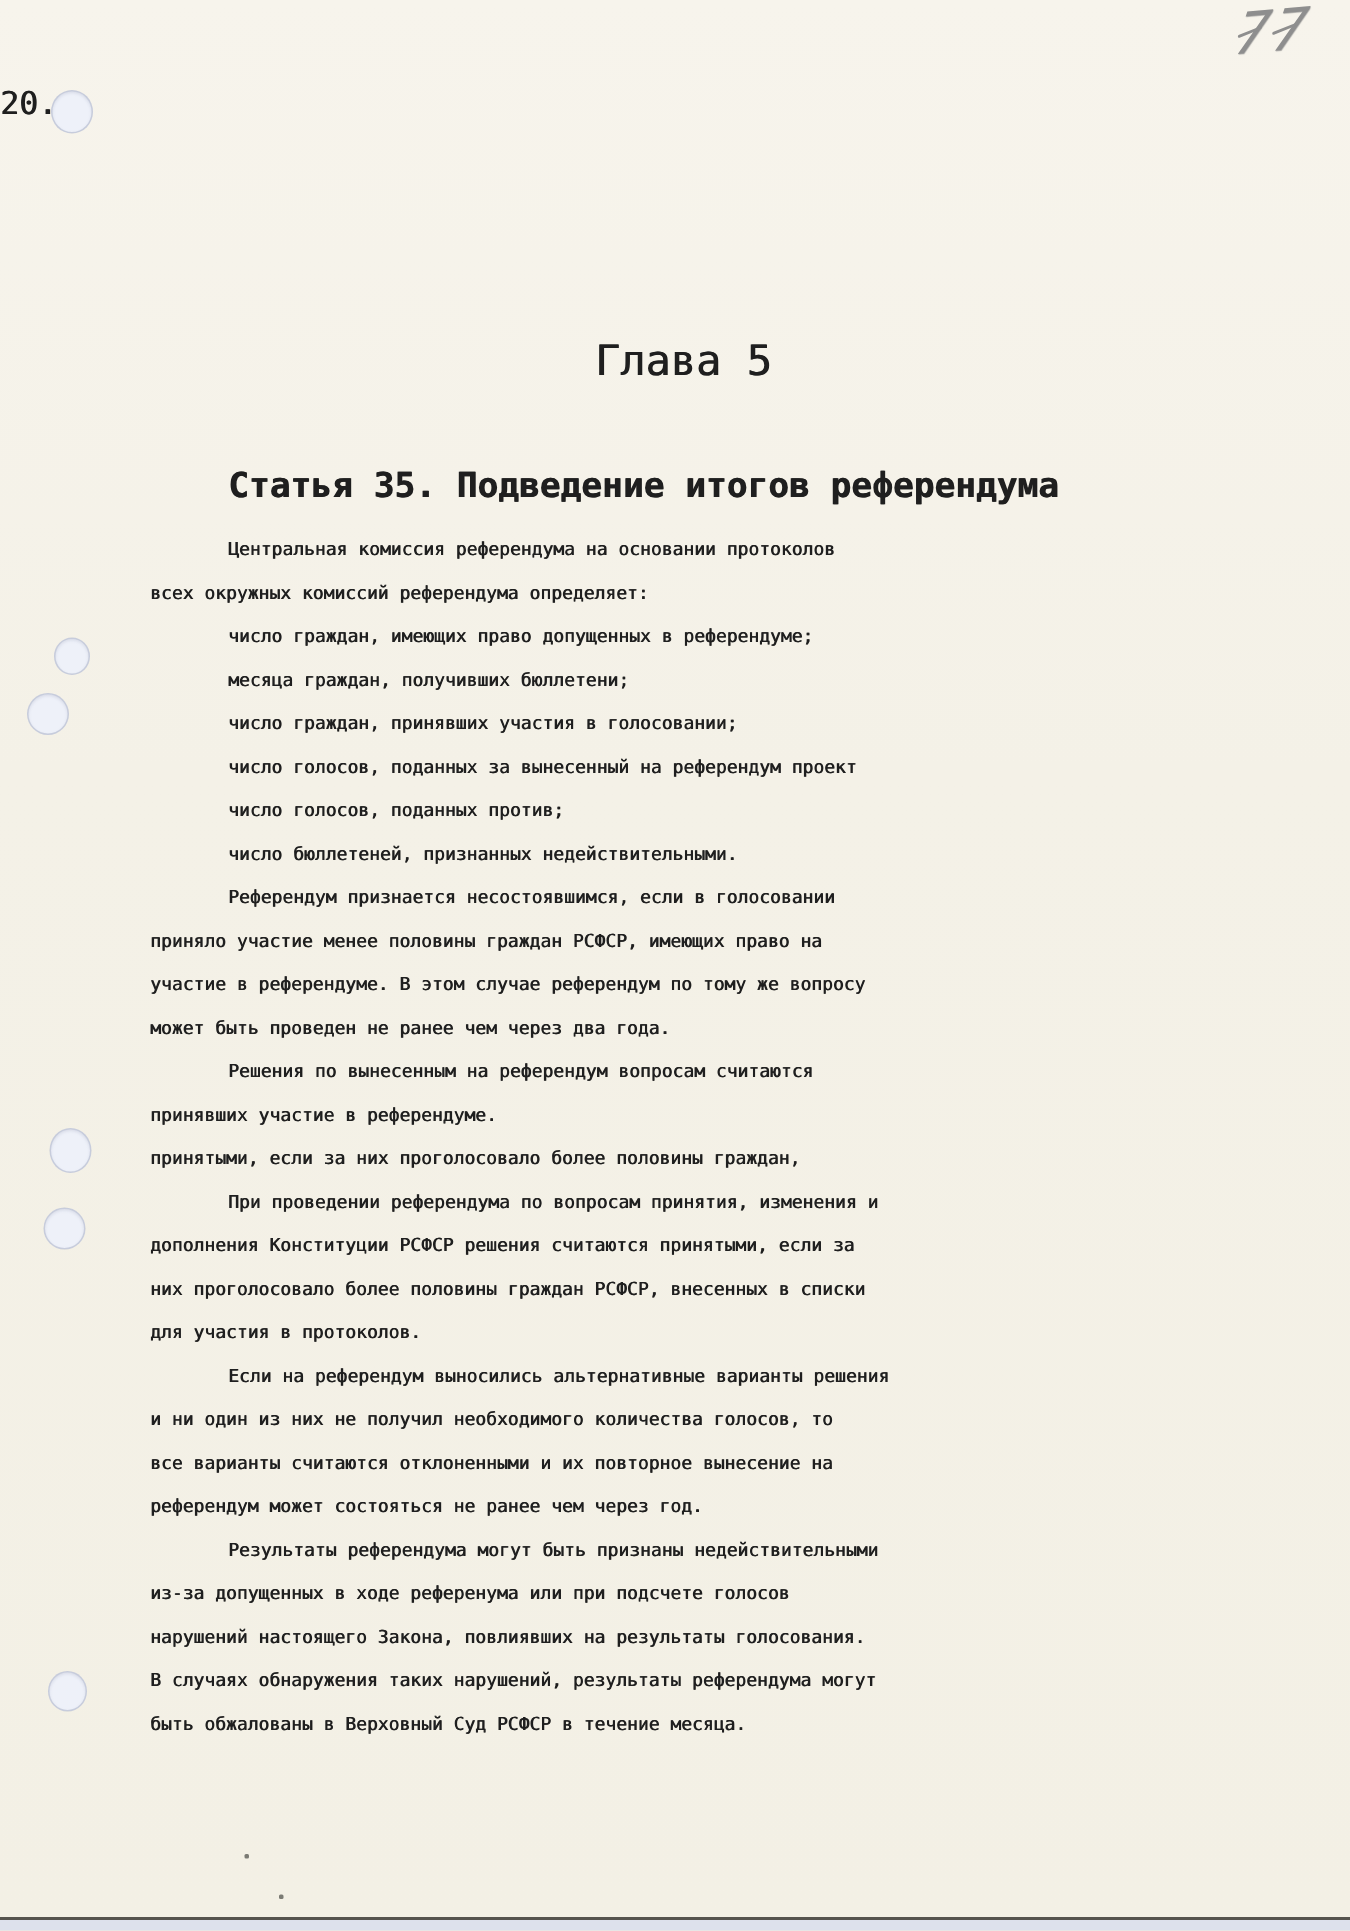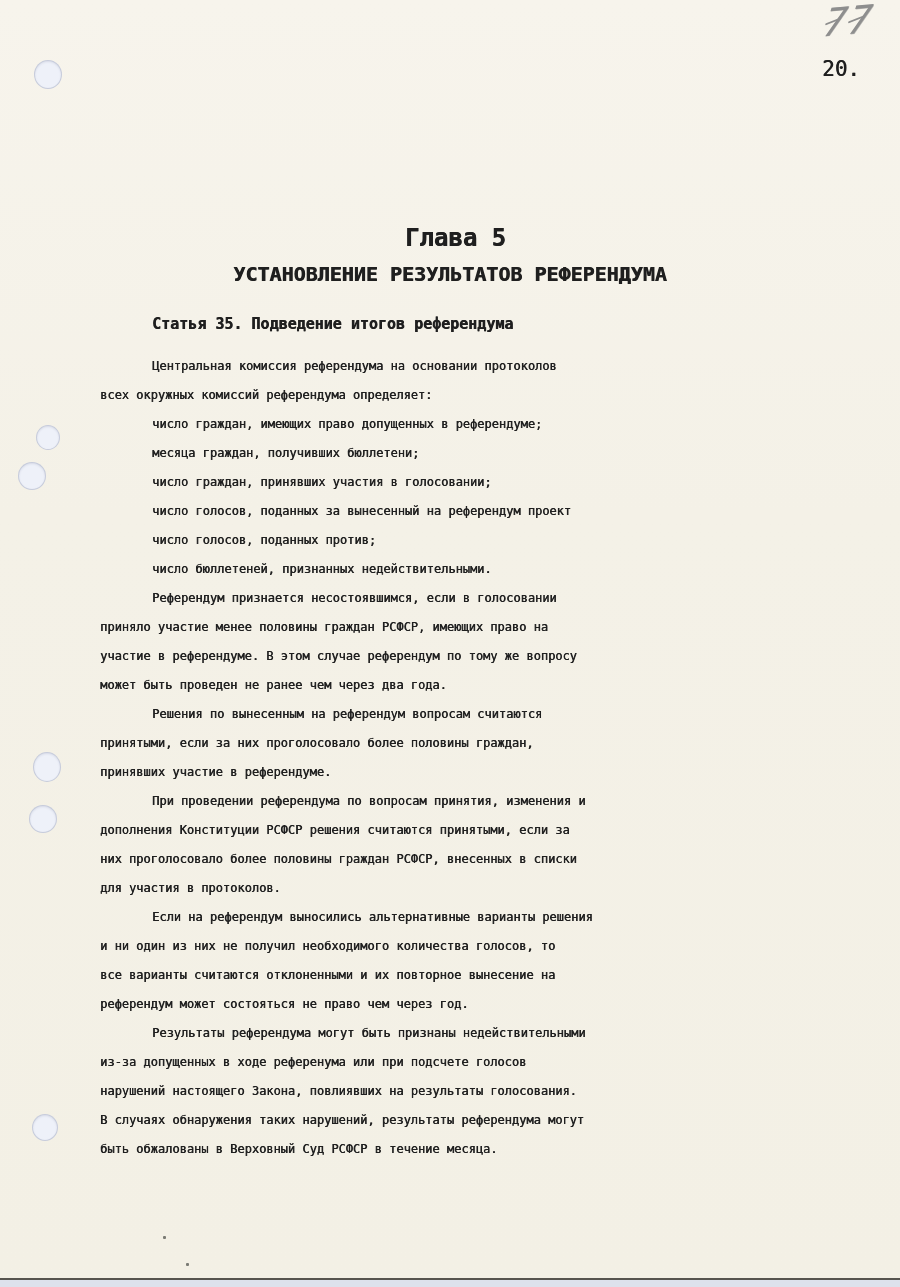--- a/index.html
+++ b/index.html
@@ -42,43 +42,43 @@
   }
   .handwritten .crossbar {
     position: absolute; height: 2px; background: #8e8e8e;
     border-radius: 1px; transform: rotate(-18deg);
   }
   .handwritten .crossbar.c1 { width: 16px; left: 1px;  top: 17px; }
   .handwritten .crossbar.c2 { width: 16px; left: 24px; top: 17px; }
 
   .page-number {
     position: absolute; top: 57px; left: 0; right: 40px;
-    text-align: right;
+    text-align: left;
     font-size: 21px;
     text-shadow: 0.5px 0 currentColor;
   }
 
   .chapter-label {
     position: absolute; top: 224px; left: 11px; right: 0;
     text-align: center;
-    font-size: 24px; font-weight: bold;
+    font-size: 28px; font-weight: normal;
     text-shadow: 0.5px 0 currentColor;
   }
   .chapter-title {
     position: absolute; top: 262px; left: 0; right: 0;
     text-align: center;
     font-size: 20px; font-weight: bold;
     text-shadow: 0.6px 0 currentColor;
   }
 
   .text-block {
     position: absolute; top: 310px; left: 100px; width: 768px;
   }
   .article-heading {
-    font-size: 15px; font-weight: bold;
+    font-size: 23px; font-weight: bold;
     line-height: 29px;
     padding-left: 52px;
     margin-bottom: 13px;
     text-shadow: 0.5px 0 currentColor;
     white-space: nowrap;
   }
   .line {
     font-size: 12px;
     line-height: 29px;
     height: 29px;
@@ -106,48 +106,47 @@
 
   <div class="handwritten">
     <span>77</span>
     <span class="crossbar c1"></span>
     <span class="crossbar c2"></span>
   </div>
 
   <div class="page-number">20.</div>
 
   <div class="chapter-label">Глава 5</div>
-  <div class="chapter-title">УСТАНОВЛЕНИЕ РЕЗУЛЬТАТОВ РЕФЕРЕНДУМА</div>
 
   <div class="text-block">
     <div class="article-heading">Статья 35. Подведение итогов референдума</div>
     <div>
         <div class="line indent">Центральная комиссия референдума на основании протоколов</div>
         <div class="line">всех окружных комиссий референдума определяет:</div>
         <div class="line indent">число граждан, имеющих право допущенных в референдуме;</div>
         <div class="line indent">месяца граждан, получивших бюллетени;</div>
         <div class="line indent">число граждан, принявших участия в голосовании;</div>
         <div class="line indent">число голосов, поданных за вынесенный на референдум проект</div>
         <div class="line indent">число голосов, поданных против;</div>
         <div class="line indent">число бюллетеней, признанных недействительными.</div>
         <div class="line indent">Референдум признается несостоявшимся, если в голосовании</div>
         <div class="line">приняло участие менее половины граждан РСФСР, имеющих право на</div>
         <div class="line">участие в референдуме. В этом случае референдум по тому же вопросу</div>
         <div class="line">может быть проведен не ранее чем через два года.</div>
         <div class="line indent">Решения по вынесенным на референдум вопросам считаются</div>
+        <div class="line">принявших участие в референдуме.</div>
         <div class="line">принятыми, если за них проголосовало более половины граждан,</div>
-        <div class="line">принявших участие в референдуме.</div>
         <div class="line indent">При проведении референдума по вопросам принятия, изменения и</div>
         <div class="line">дополнения Конституции РСФСР решения считаются принятыми, если за</div>
         <div class="line">них проголосовало более половины граждан РСФСР, внесенных в списки</div>
         <div class="line">для участия в протоколов.</div>
         <div class="line indent">Если на референдум выносились альтернативные варианты решения</div>
         <div class="line">и ни один из них не получил необходимого количества голосов, то</div>
         <div class="line">все варианты считаются отклоненными и их повторное вынесение на</div>
-        <div class="line">референдум может состояться не право чем через год.</div>
+        <div class="line">референдум может состояться не ранее чем через год.</div>
         <div class="line indent">Результаты референдума могут быть признаны недействительными</div>
         <div class="line">из-за допущенных в ходе референума или при подсчете голосов</div>
         <div class="line">нарушений настоящего Закона, повлиявших на результаты голосования.</div>
         <div class="line">В случаях обнаружения таких нарушений, результаты референдума могут</div>
         <div class="line">быть обжалованы в Верховный Суд РСФСР в течение месяца.</div>
       </div>
   </div>
 
   <div class="speck" style="left:163px; top:1236px; width:3px; height:3px;"></div>
   <div class="speck" style="left:186px; top:1263px; width:3px; height:3px;"></div>

